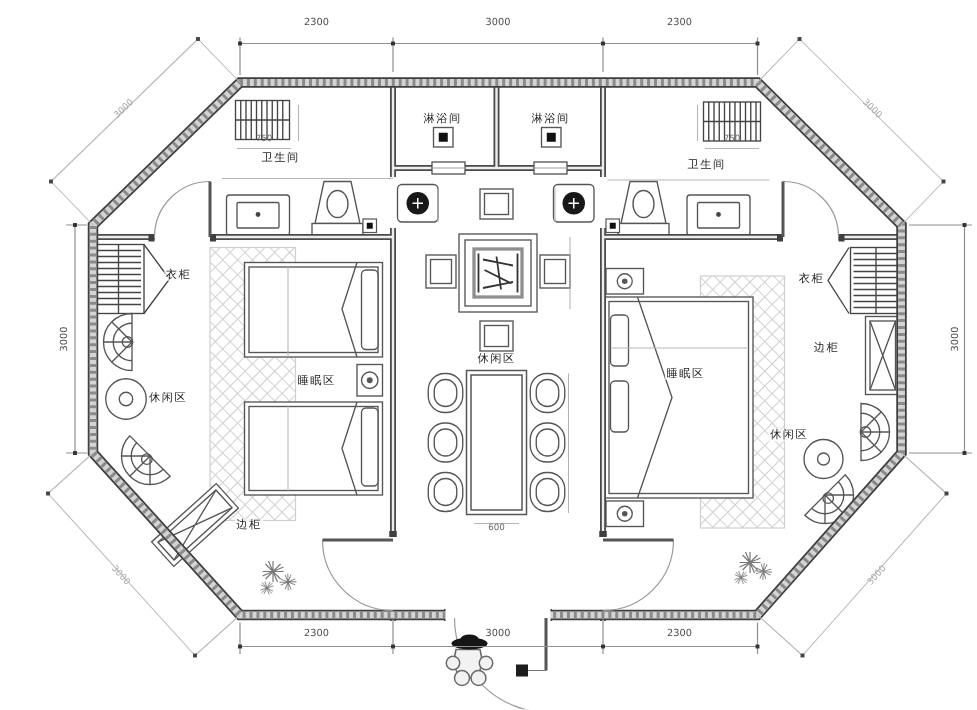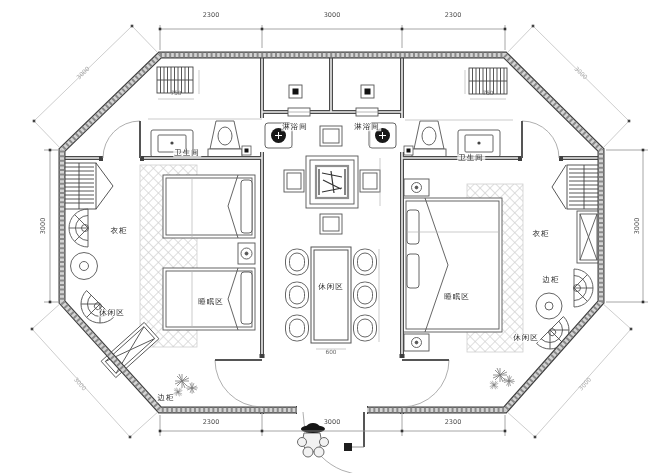--- a/index.html
+++ b/index.html
@@ -1,21 +1,21 @@
 <!DOCTYPE html>
 <html><head>
 <meta charset="utf-8">
 <style>
   html,body{margin:0;padding:0;background:#fff;}
   .canvas{position:relative;width:651px;height:473px;background:#ffffff;
           font-family:"DejaVu Sans",sans-serif;overflow:hidden;}
   .canvas svg{position:absolute;left:0;top:0;}
   .lbl{position:absolute;font-size:7.5px;line-height:1;color:#1c1c1c;white-space:nowrap;
        letter-spacing:1px;background:rgba(255,255,255,.72);padding:0 1px;
-       transform:translate(-50%,-50%);margin-top:48px;}
+       transform:translate(-50%,-50%);}
   .dim{position:absolute;font-size:6.5px;line-height:1;color:#4c4c4c;white-space:nowrap;
        transform:translate(-50%,-50%);background:rgba(255,255,255,.6);padding:0 1px;}
   .dimd{position:absolute;font-size:6px;line-height:1;color:#a8a8a8;white-space:nowrap;}
   .dims{position:absolute;font-size:5.8px;line-height:1;color:#6a6a6a;white-space:nowrap;
        transform:translate(-50%,-50%);}
 </style>
 </head>
 <body>
 
 <div class="canvas">

